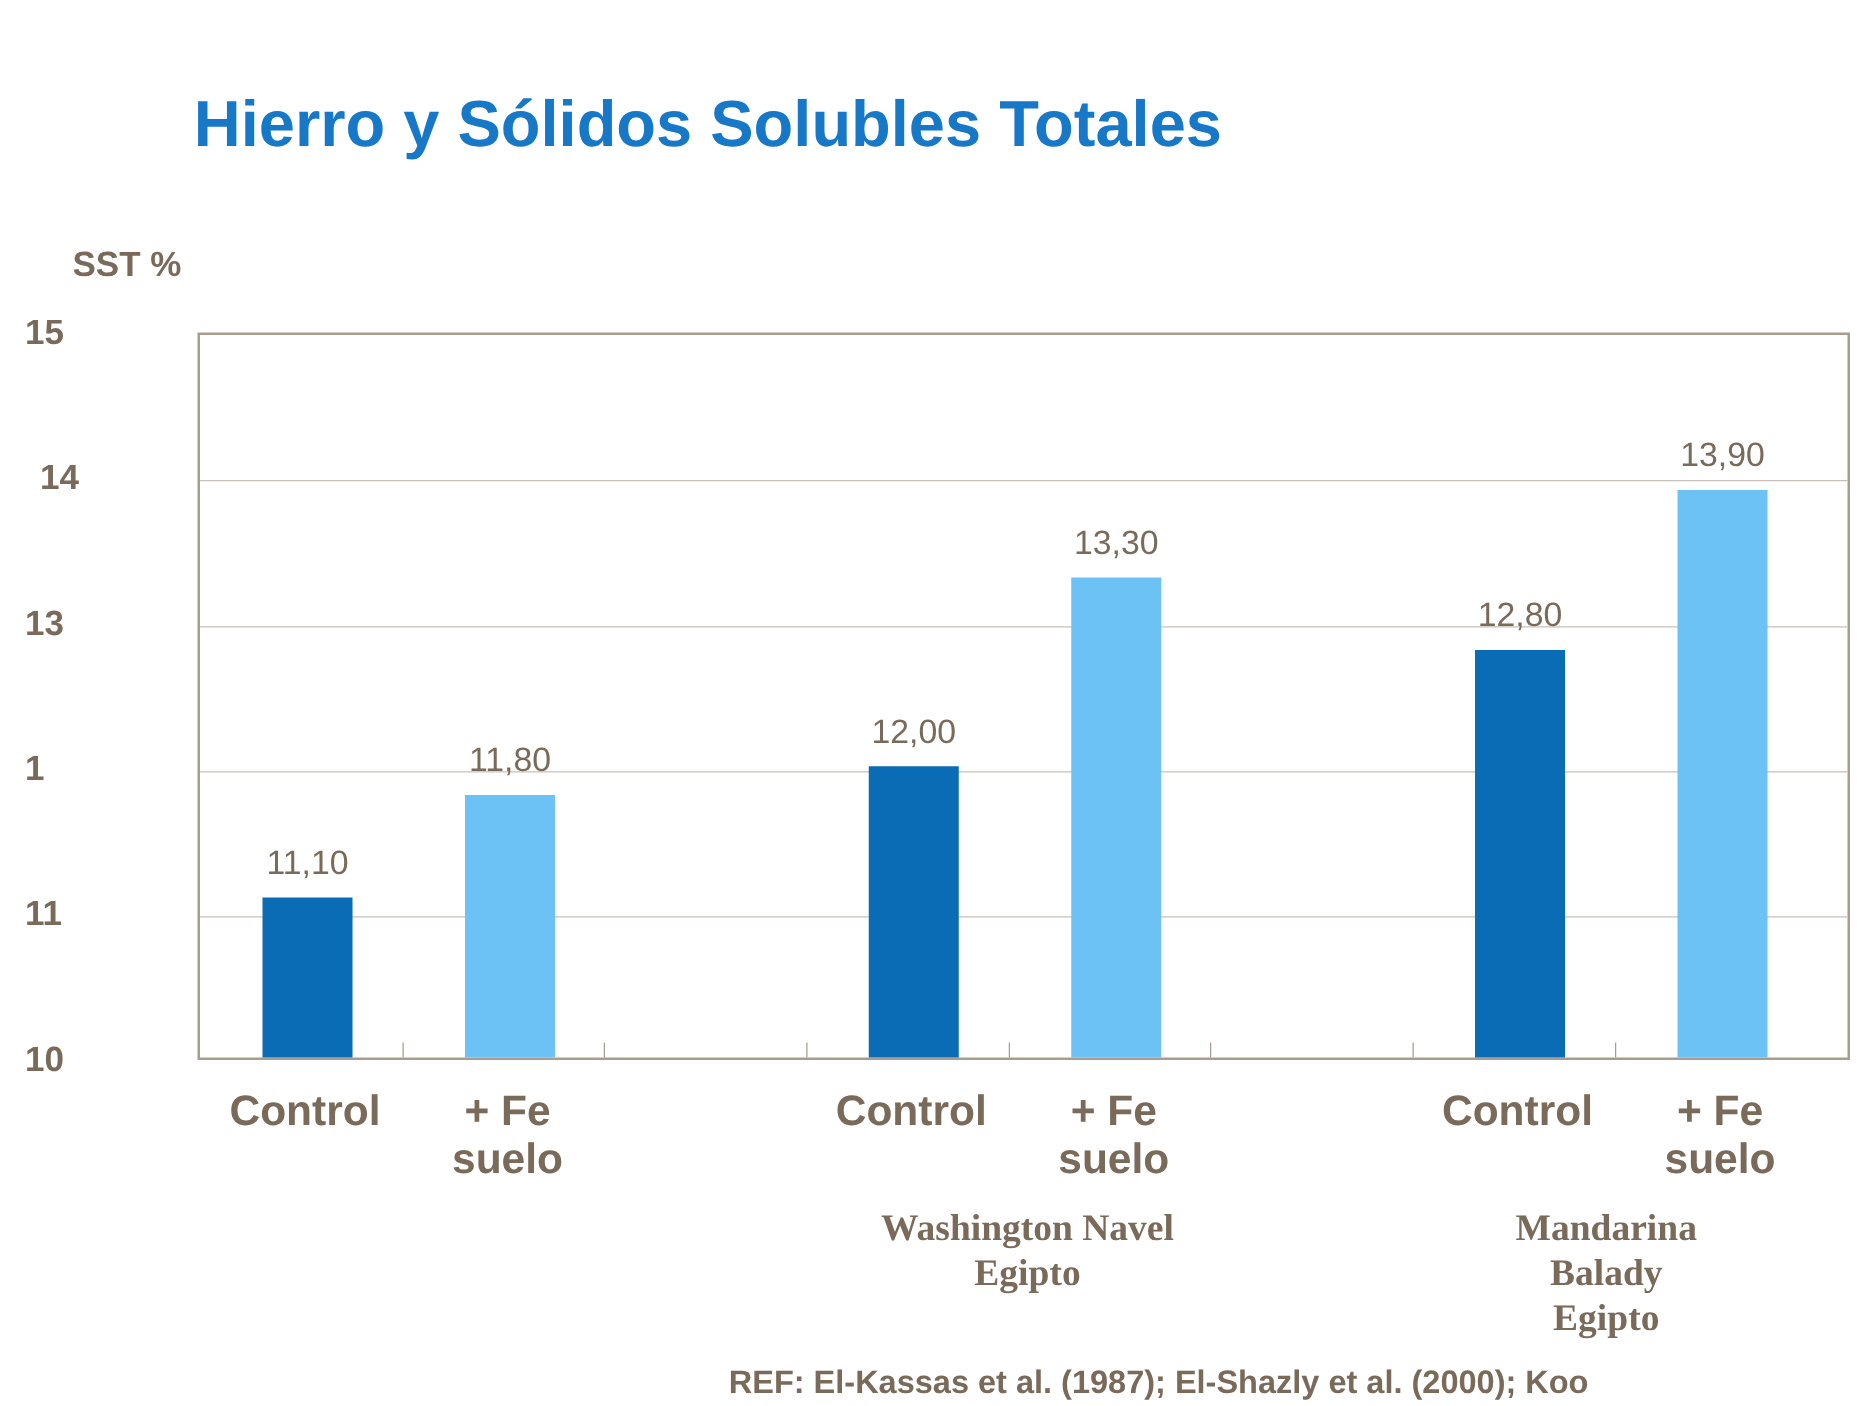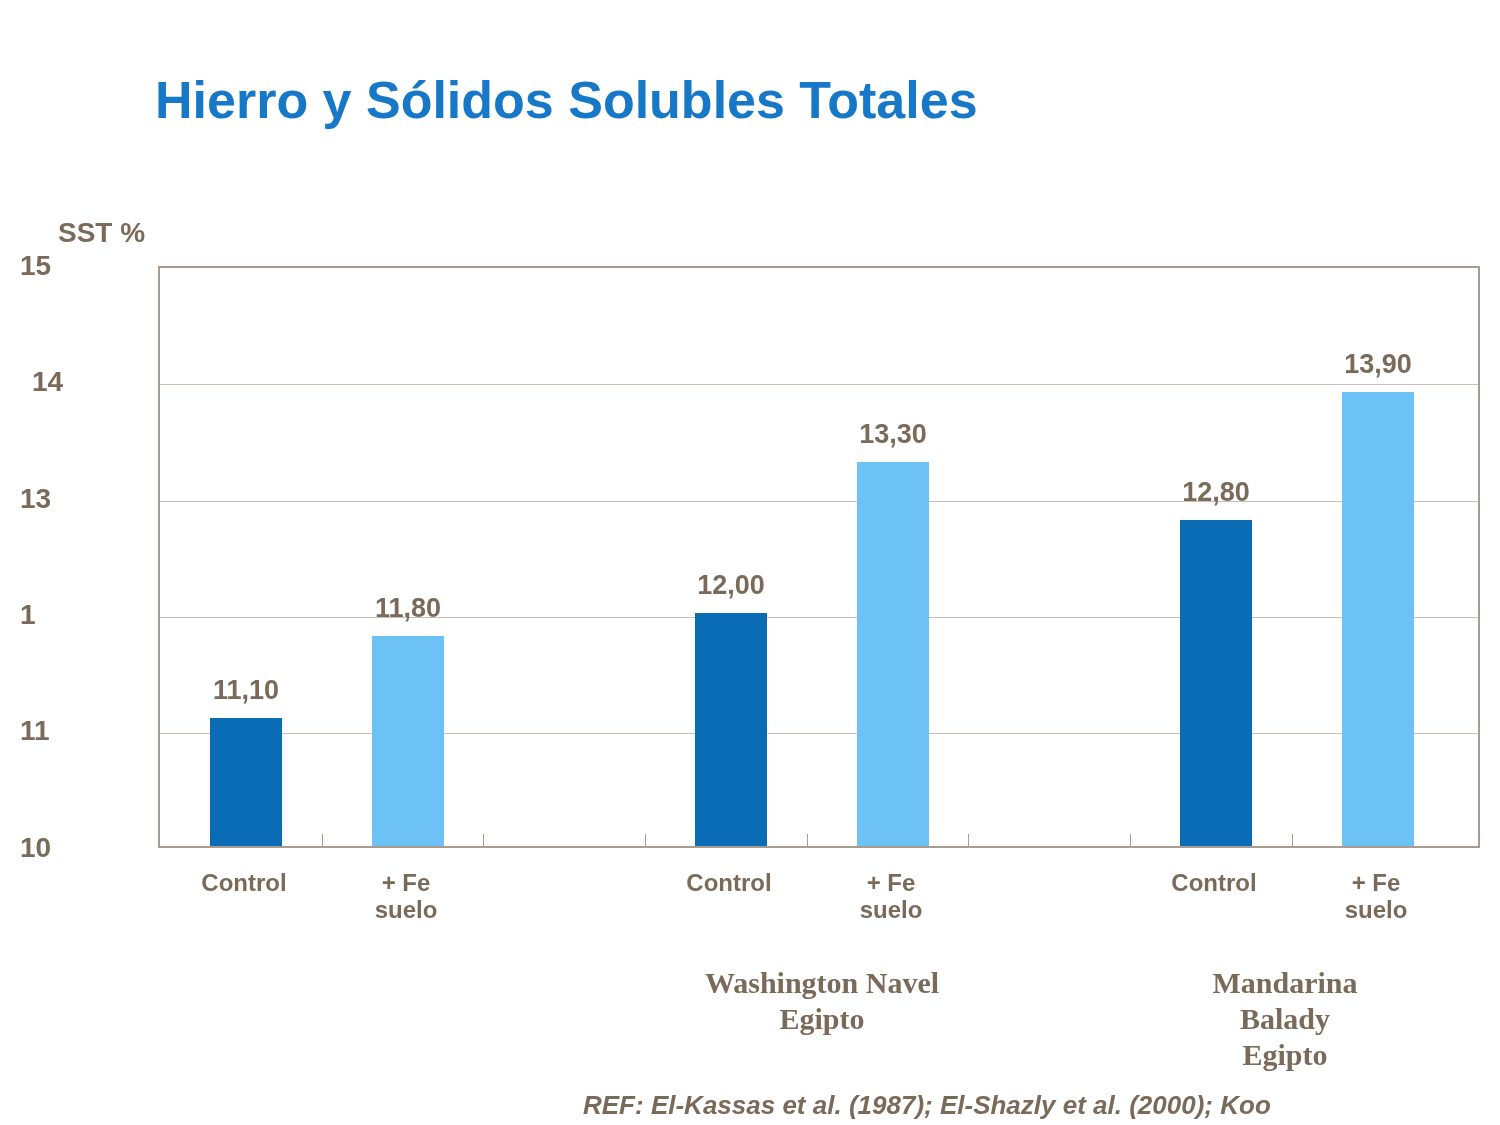--- a/index.html
+++ b/index.html
@@ -29,21 +29,20 @@
     white-space: nowrap;
   }
   .axis-title {
     position: absolute;
     left: 58px;
     top: 196px;
     font-size: 28px;
     font-weight: bold;
     color: #7a6a5a;
     white-space: nowrap;
-    margin-top: 21px;
   }
   
   .plot {
     position: absolute;
     left: 158px;
     top: 266px;
     width: 1322px;
     height: 582px;
     border: 2px solid #a89c90;
     box-sizing: border-box;
@@ -73,34 +72,34 @@
     color: #7a6a5a;
     transform: translateY(-50%);
   }
   .bar {
     position: absolute;
     bottom: 0;
   }
   .bar-label {
     position: absolute;
     font-size: 27px;
-    font-weight: bold;
+    font-weight: normal;
     color: #7a6a5a;
     text-align: center;
     white-space: nowrap;
     transform: translateX(-50%);
   }
   .tick-sep {
     position: absolute;
     width: 1px;
     background: #a89c90;
   }
   .cat-label {
     position: absolute;
-    font-size: 24px;
+    font-size: 34px;
     font-weight: bold;
     color: #7a6a5a;
     text-align: center;
     line-height: 1.12;
     transform: translateX(-50%);
     white-space: pre-line;
   }
   .group-label {
     position: absolute;
     font-size: 30px;
@@ -111,21 +110,20 @@
     transform: translateX(-50%);
     white-space: pre-line;
     font-family: "Liberation Serif", serif;
   }
   .ref {
     position: absolute;
     left: 583px;
     top: 1090px;
     font-size: 26px;
     font-weight: bold;
-    font-style: italic;
     color: #7a6a5a;
     white-space: nowrap;
   }
 </style>
 </head>
 <body>
 
 <div class="slide">
 
   <div class="title">Hierro y Sólidos Solubles Totales</div>

